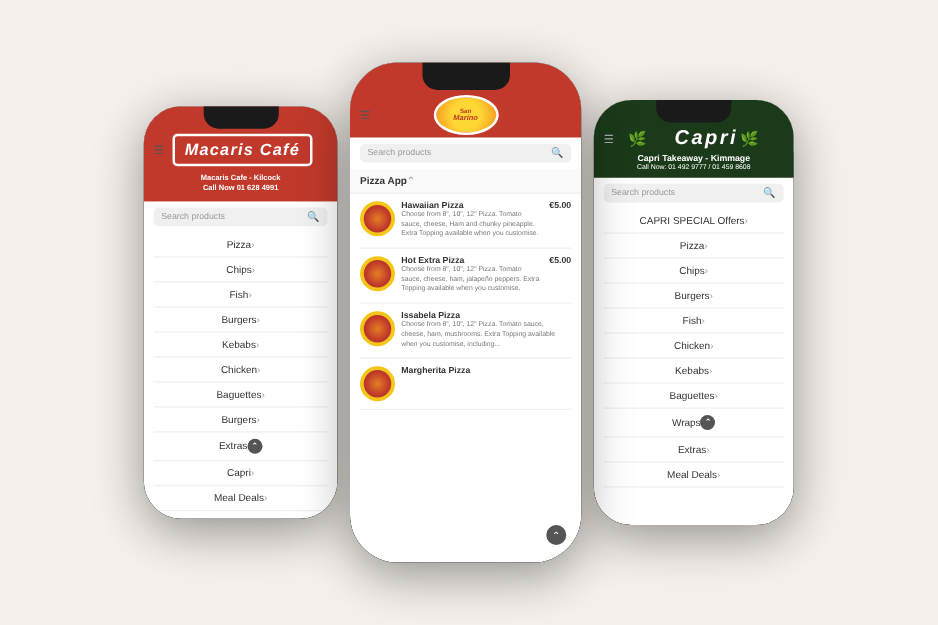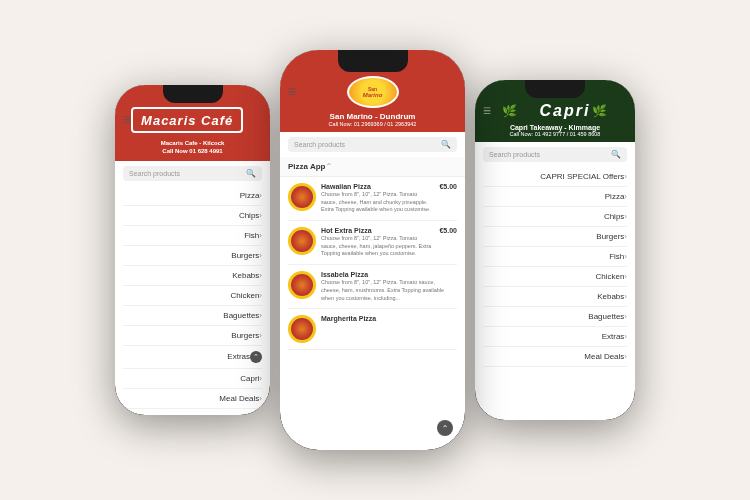--- a/index.html
+++ b/index.html
@@ -126,21 +126,21 @@
       font-size: 8px;
       color: #999;
     }
 
     
     .menu-list {
       padding: 0 8px;
     }
     .menu-item {
       display: flex;
-      justify-content: flex-end;
+      justify-content: center;
       align-items: center;
       padding: 5px 0;
       border-bottom: 1px solid #f0f0f0;
     }
     .menu-item-text {
       font-size: 8px;
       color: #333;
     }
     .menu-chevron {
       font-size: 8px;
@@ -261,21 +261,21 @@
 
 <div class="phones-container">
 
   <div class="phone phone-left">
     <div class="notch"></div>
     <div class="screen">
 
       <div style="background:#c0392b; padding-top:22px; padding-bottom:0;">
         <div class="top-bar" style="padding-top:0; padding-bottom:3px;">
           <span class="hamburger">☰</span>
-          <div style="flex:1; text-align:left;">
+          <div style="flex:1; text-align:right;">
             <div class="macaris-logo-box">
               <span class="macaris-logo-text">Macaris Café</span>
             </div>
           </div>
           <div style="width:12px;"></div>
         </div>
         <div class="macaris-sub-header">
           <div class="macaris-sub-text">Macaris Cafe - Kilcock</div>
           <div class="macaris-sub-text">Call Now 01 628 4991</div>
         </div>
@@ -344,24 +344,20 @@
           <span class="hamburger" style="position:absolute; left:8px;">☰</span>
 
           <div style="text-align:center;">
             <div style="width:52px; height:32px; background:radial-gradient(circle, #fdd835 40%, #f9a825 80%); border-radius:50%; display:inline-flex; align-items:center; justify-content:center; border:2px solid #fff;">
               <div style="text-align:center; line-height:1;">
                 <div style="font-size:5px; font-weight:900; color:#c0392b; line-height:1;">San</div>
                 <div style="font-size:6px; font-weight:900; color:#c0392b; font-style:italic; line-height:1;">Marino</div>
               </div>
             </div>
           </div>
-        </div>
-        <div style="background:#c0392b; padding:2px 8px 5px; text-align:center;">
-          <div class="sanmarino-name">San Marino - Dundrum</div>
-          <div style="color:#fff; font-size:5.5px;">Call Now: 01 2969369 / 01 2963942</div>
         </div>
       </div>
 
       <div class="search-bar">
         <span class="search-input-text">Search products</span>
         <span class="search-icon-sym">🔍</span>
       </div>
 
       <div class="category-label">
         <span class="category-label-text">Pizza App</span>
@@ -464,20 +460,24 @@
           </div>
         <div class="menu-item">
             <span class="menu-item-text">Kebabs</span>
             <span class="menu-chevron">›</span>
           </div>
         <div class="menu-item">
             <span class="menu-item-text">Baguettes</span>
             <span class="menu-chevron">›</span>
           </div>
         <div class="menu-item">
+            <span class="menu-item-text">Wraps</span>
+            <span class="menu-chevron-up">⌃</span>
+          </div>
+        <div class="menu-item">
             <span class="menu-item-text">Extras</span>
             <span class="menu-chevron">›</span>
           </div>
         <div class="menu-item">
             <span class="menu-item-text">Meal Deals</span>
             <span class="menu-chevron">›</span>
           </div>
       </div>
     </div>
   </div>

